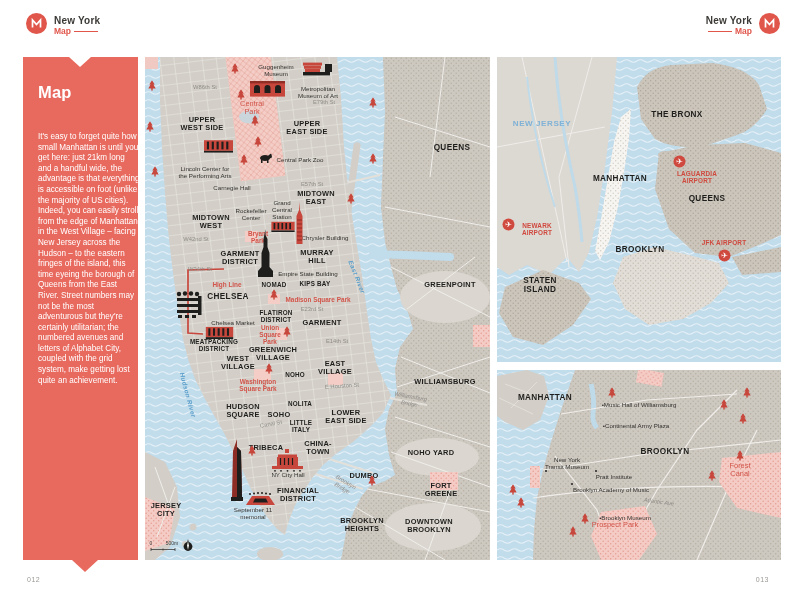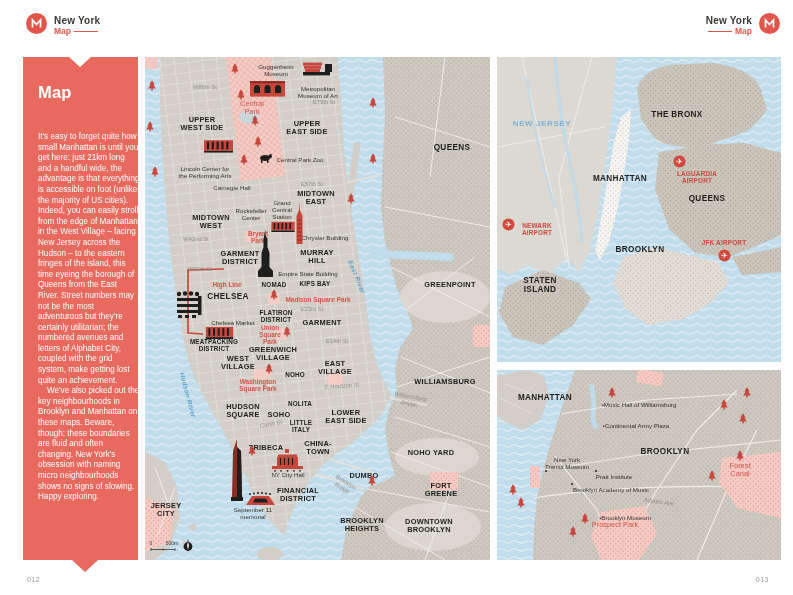--- a/index.html
+++ b/index.html
@@ -227,21 +227,20 @@
   </div>
 </div>
 
 <div class="sidebar">
   <div class="notch"></div>
   <div class="tail"></div>
   <div class="sb-inner">
     <div class="sb-title">Map</div>
     <div class="sb-body">
       <p>It's easy to forget quite how small Manhattan is until you get here: just 21km long and a handful wide, the advantage is that everything is accessible on foot (unlike the majority of US cities). Indeed, you can easily stroll from the edge of Manhattan in the West Village – facing New Jersey across the Hudson – to the eastern fringes of the island, this time eyeing the borough of Queens from the East River. Street numbers may not be the most adventurous but they're certainly utilitarian; the numbered avenues and letters of Alphabet City, coupled with the grid system, make getting lost quite an achievement.</p>
-      <p>We've also picked out the key neighbourhoods in Brooklyn and Manhattan on these maps. Beware, though: these boundaries are fluid and often changing. New York's obsession with naming micro neighbourhoods shows no signs of slowing. Happy exploring.</p>
     </div>
   </div>
 </div>
 
 <div class="pageno" style="left:27px;">012</div>
 <div class="pageno" style="right:24px;">013</div>
 
 <div id="main-map" class="map">
   <svg class="bg" width="345" height="503" viewBox="0 0 345 503">
     <rect width="345" height="503" fill="url(#waves)"></rect>

